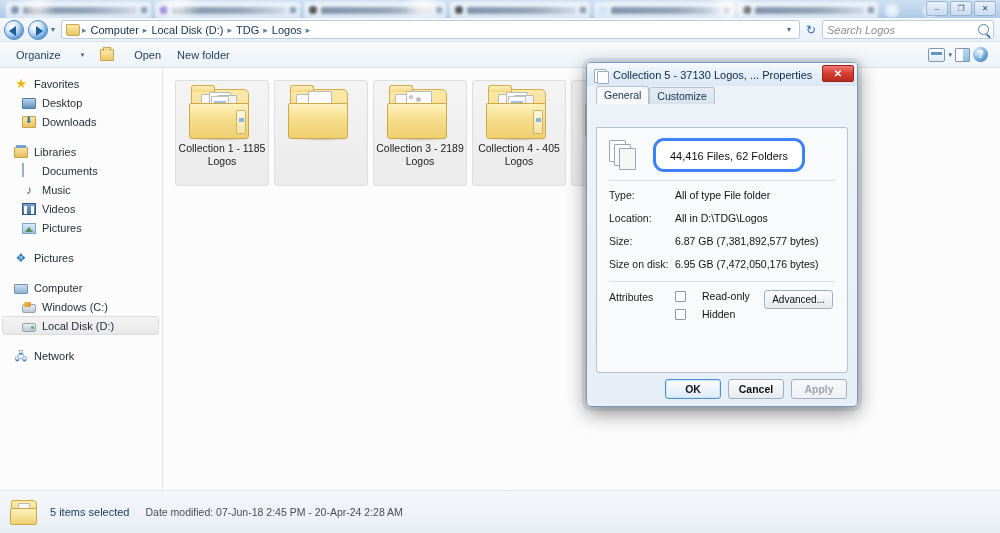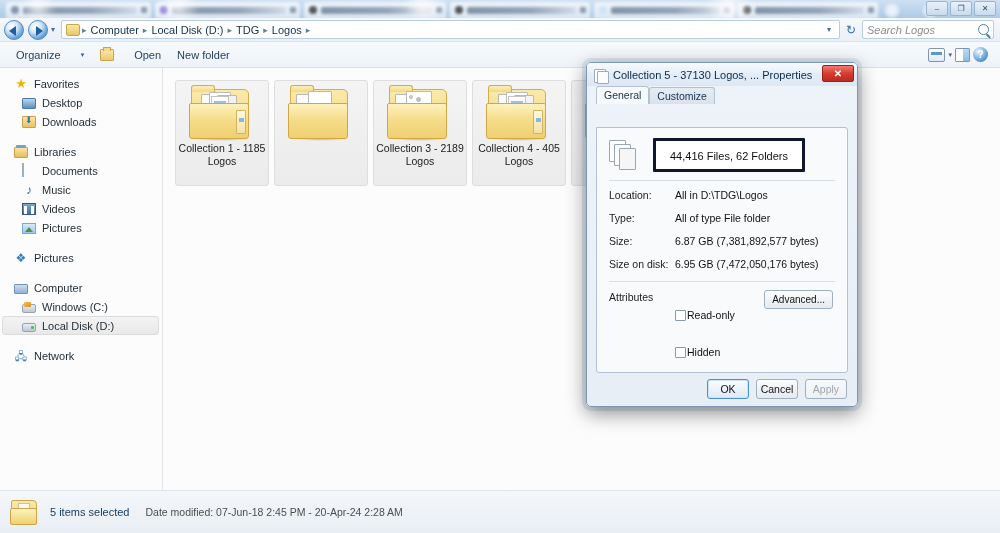--- a/index.html
+++ b/index.html
@@ -90,21 +90,21 @@
   .addr-folder {
     width: 14px; height: 12px; background: linear-gradient(180deg,#fbe7a6,#e8c76a);
     border: 1px solid #c8a64a; border-radius: 1px 2px 2px 2px; flex: none;
   }
   .crumbs { display: flex; align-items: center; font-size: 11px; color: #10314f; white-space: nowrap; }
   .crumb { padding: 0 2px; }
   .sep { color: #5f7f9e; font-size: 9px; padding: 0 2px; }
   .addr-arrow { margin-left: auto; font-size: 8px; color: #4a6e96; padding: 0 4px; flex: none; }
   .refresh { font-size: 12px; color: #2f6fae; padding: 0 6px; flex: none; }
   .search {
-    width: 132px; height: 19px; background: #ffffff; border: 1px solid #b9cde0;
+    width: 172px; height: 19px; background: #ffffff; border: 1px solid #b9cde0;
     border-radius: 2px; display: flex; align-items: center; padding: 0 4px;
     margin-right: 6px; flex: none;
   }
   .search span { font-size: 11px; color: #8d8d8d; font-style: italic; }
   .search .mag {
     margin-left: auto; width: 11px; height: 11px; border: 1.6px solid #4a7fb5;
     border-radius: 50%; position: relative;
   }
   .search .mag::after {
     content: ""; position: absolute; right: -3px; bottom: -3px; width: 5px; height: 1.6px;
@@ -383,51 +383,52 @@
     display: flex; align-items: center; padding: 10px 10px 8px 12px; gap: 14px;
   }
   .stack-ico { width: 30px; height: 30px; position: relative; flex: none; }
   .stack-ico span {
     position: absolute; background: #ffffff; border: 1.4px solid #9aa6b2; border-radius: 1px;
   }
   .stack-ico .s1 { left: 0;  top: 0;  width: 17px; height: 22px; }
   .stack-ico .s2 { left: 5px; top: 4px; width: 17px; height: 22px; background: #fcfcfc; }
   .stack-ico .s3 { left: 10px; top: 8px; width: 17px; height: 22px; background: #f6f6f6; }
   .highlight-box {
-    border: 3px solid #0f172a; padding: 5px 14px; border-radius: 1px; background: #ffffff;
+    border: 3px solid #3b82f6; padding: 5px 14px; border-radius: 11px; background: #ffffff;
   }
   .highlight-box span { font-size: 11px; color: #101010; white-space: nowrap; }
   .pan-div { height: 1px; background: #d6dde4; margin: 0 12px 8px 12px; }
   .prop-row {
     display: flex; padding: 0 12px; margin-bottom: 11px; align-items: baseline;
   }
   .prop-key { width: 66px; font-size: 10.5px; color: #222222; flex: none; }
   .prop-val { font-size: 10.5px; color: #111111; white-space: nowrap; }
   .attr-row { display: flex; padding: 0 12px; align-items: flex-start; }
   .attr-key { width: 66px; font-size: 10.5px; color: #222222; flex: none; padding-top: 1px; }
   .attr-boxes { display: flex; flex-direction: column; gap: 6px; }
-  .cbx { display: flex; align-items: flex-end; gap: 1px; margin-top: 19px; }
+  .cbx { display: flex; align-items: flex-end; gap: 16px; }
   .cbx i {
     width: 11px; height: 11px; background: #ffffff; border: 1px solid #8a99a8;
     border-radius: 1px; display: inline-block; flex: none;
   }
   .cbx span { font-size: 10.5px; color: #111111; }
   .adv-btn {
     margin-left: auto; margin-right: 2px;
     font-size: 10px; color: #111111; padding: 3px 7px;
     background: linear-gradient(180deg,#fbfcfd,#e6ebf0);
     border: 1px solid #9fb0c0; border-radius: 3px; white-space: nowrap;
   }
   .dlg-footer {
     position: absolute; right: 10px; bottom: 7px; display: flex; gap: 7px;
   }
   .dbtn {
-    width: 42px; height: 20px; font-size: 10.5px; text-align: center; line-height: 19px;
+    width: 56px; height: 20px; font-size: 10.5px; text-align: center; line-height: 19px;
     border: 1px solid #9fb0c0; border-radius: 3px; color: #111111;
     background: linear-gradient(180deg,#fbfcfd,#e4eaf0);
+    font-weight: bold;
   }
   .dbtn.primary {
     border: 1px solid #4b90d0; box-shadow: 0 0 0 1px #cfe3f6 inset;
     background: linear-gradient(180deg,#fbfdff,#dceaf8);
   }
   .dbtn.disabled { color: #a0a6ac; background: linear-gradient(180deg,#f7f9fb,#eef1f4); }
 </style>
 </head>
 <body>
 
@@ -738,26 +739,26 @@
               <span class="s3"></span>
           </div>
           <div class="highlight-box">
             <span>44,416 Files, 62 Folders</span>
           </div>
         </div>
 
         <div class="pan-div"></div>
 
         <div class="prop-row">
+          <span class="prop-key">Type:</span>
+          <span class="prop-val">All of type File folder</span>
+        </div>
+        <div class="prop-row">
           <span class="prop-key">Location:</span>
           <span class="prop-val">All in D:\TDG\Logos</span>
-        </div>
-        <div class="prop-row">
-          <span class="prop-key">Type:</span>
-          <span class="prop-val">All of type File folder</span>
         </div>
         <div class="prop-row">
           <span class="prop-key">Size:</span>
           <span class="prop-val">6.87 GB (7,381,892,577 bytes)</span>
         </div>
         <div class="prop-row">
           <span class="prop-key">Size on disk:</span>
           <span class="prop-val">6.95 GB (7,472,050,176 bytes)</span>
         </div>
 

